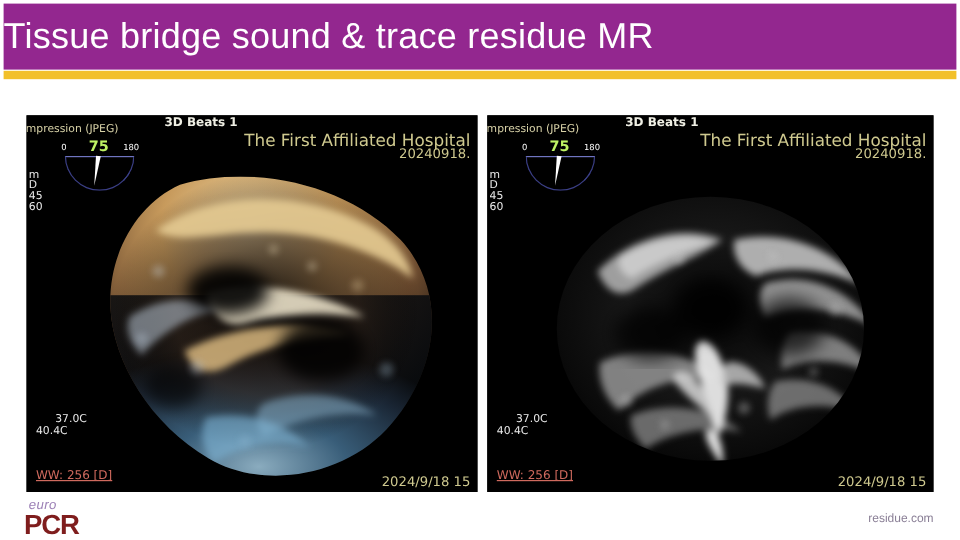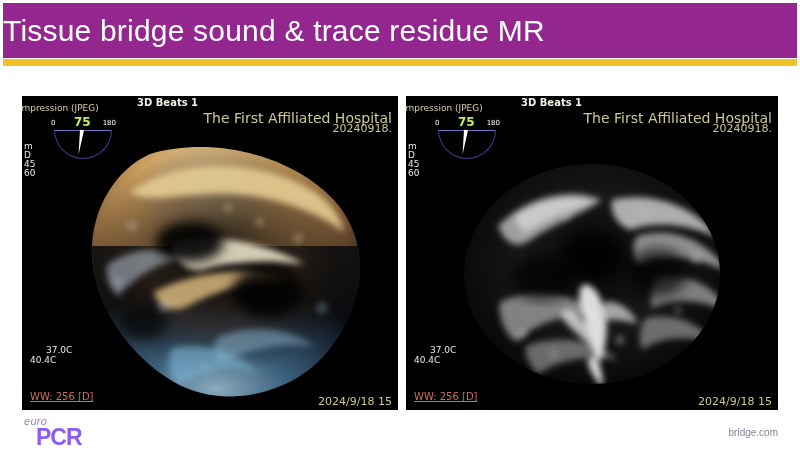--- a/index.html
+++ b/index.html
@@ -68,22 +68,22 @@
   .echo{position:absolute;left:0;top:0;width:100%;height:100%;}
   .echo svg{display:block;width:100%;height:100%;}
 
   
   .logo{position:absolute;left:14px;top:415px;width:90px;height:32px;}
   .logo .lg-euro{
     position:absolute;left:10px;top:0px;font-size:11px;font-style:italic;
     color:#9b7fb5;letter-spacing:.3px;
   }
   .logo .lg-pcr{
-    position:absolute;left:22px;top:9px;font-size:23px;font-weight:700;
-    color:#8b5cf6;letter-spacing:-1px;
+    position:absolute;left:6px;top:9px;font-size:23px;font-weight:700;
+    color:#7f1d1d;letter-spacing:-1px;
   }
   .site{
     position:absolute;right:22px;top:427px;font-size:10px;color:#8a7f96;
   }
 </style>
 </head>
 <body>
 
 <div class="slide">
 
@@ -301,15 +301,15 @@
     <div class="ov ov-temp1">37.0C</div>
     <div class="ov ov-temp2">40.4C</div>
     <div class="ov ov-ww">WW: 256 [D]</div>
     <div class="ov ov-stamp">2024/9/18 15</div>
   </div>
 
   <div class="logo">
     <div class="lg-euro">euro</div>
     <div class="lg-pcr">PCR</div>
   </div>
-  <div class="site">bridge.com</div>
+  <div class="site">residue.com</div>
 
 </div>
 
 </body></html>

